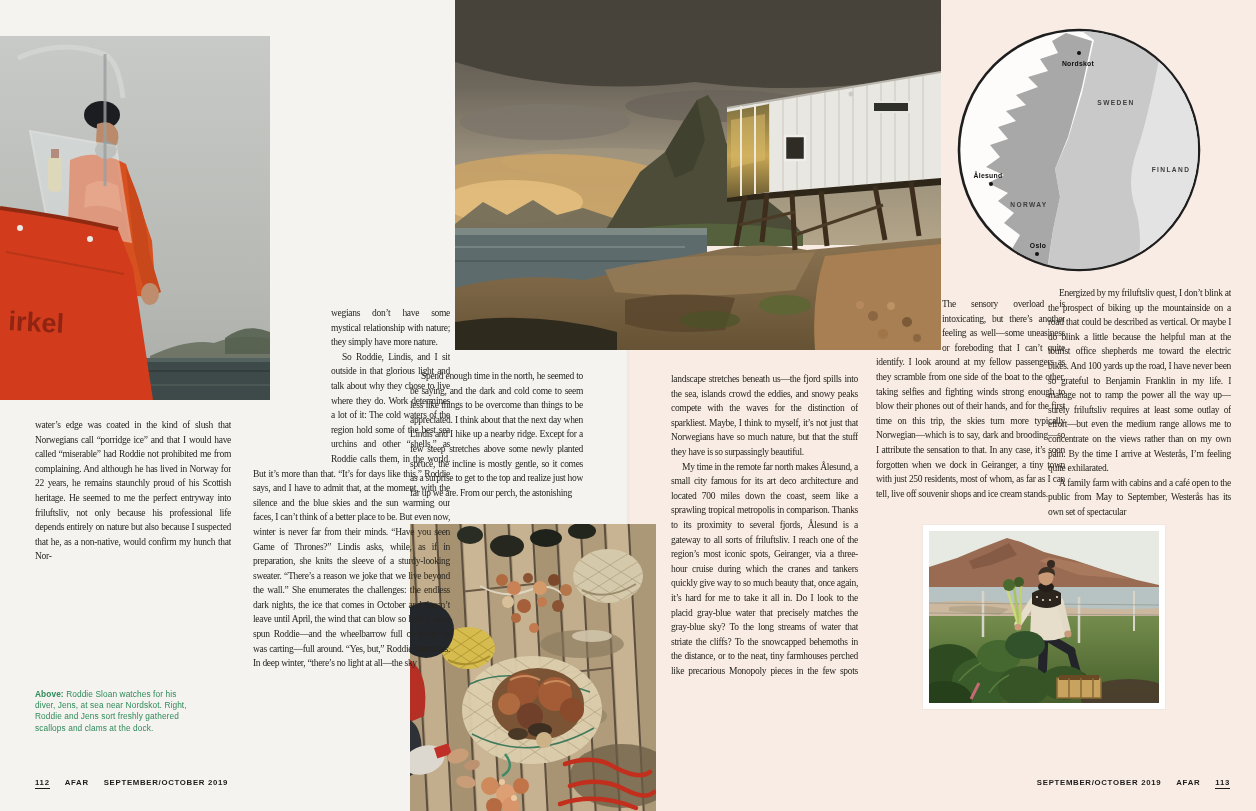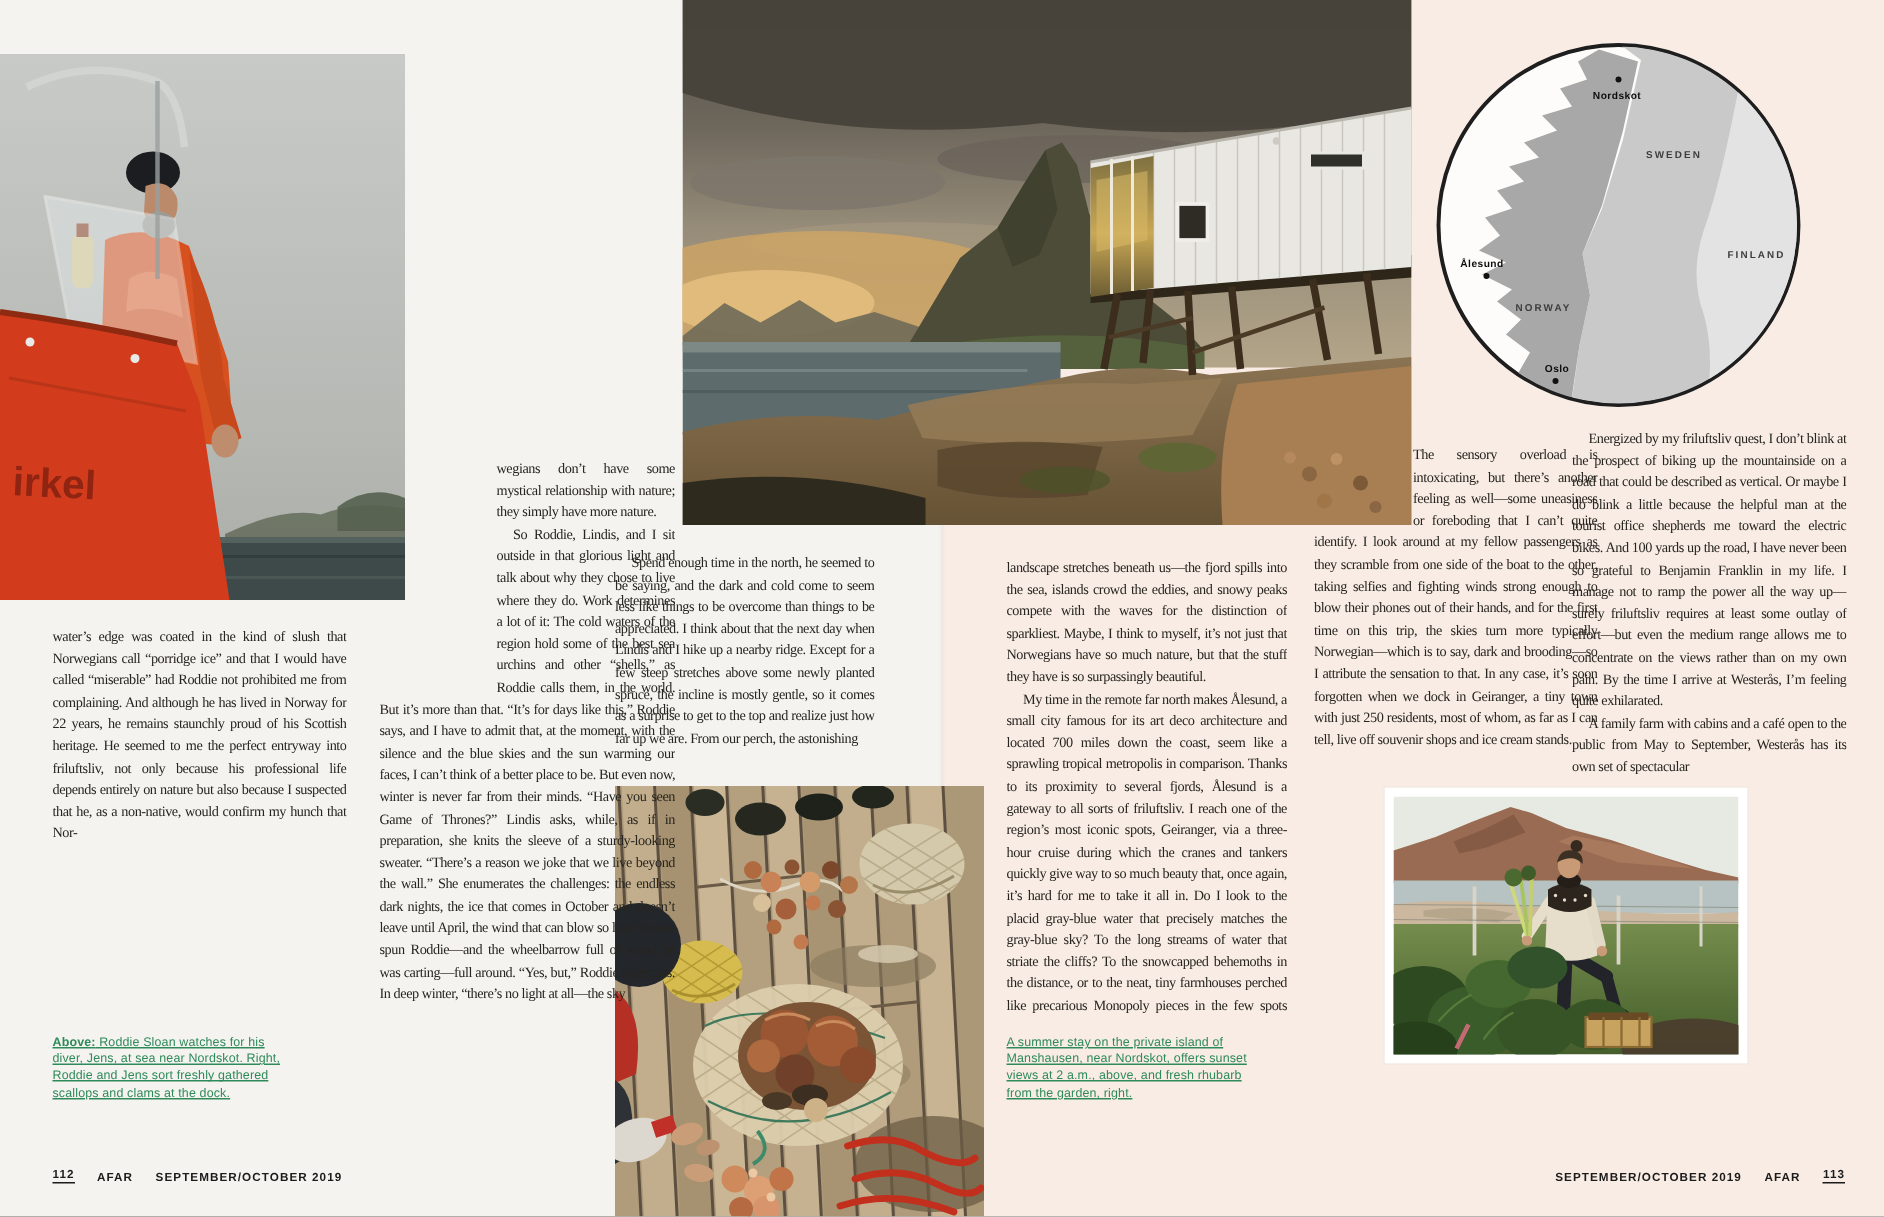--- a/index.html
+++ b/index.html
@@ -17,25 +17,25 @@
   .col p.ind{text-indent:11px;}
   .spacer{float:left;}
   .c2s{width:78px;height:148px;}
   .c5s{width:66px;height:57px;}
   .c1{left:35px;top:418px;width:196px;height:250px;}
   .c2{left:226px;top:306px;width:197px;height:364px;margin-left:27px;}
   .c3{left:410px;top:369px;width:173px;height:152px;}
   .c4{left:671px;top:372px;width:187px;height:306px;font-family:Liberation Serif, serif;}
   .c5{left:864px;top:297px;width:189px;height:226px;margin-left:12px;}
   .c6{left:1048px;top:286px;width:183px;height:332px;}
-  .caption{position:absolute;font-family:"Liberation Sans",sans-serif;font-size:8.3px;line-height:11.2px;color:#2f8a5a;letter-spacing:0.1px;text-decoration:underline;}
+  .caption{position:absolute;font-family:"Liberation Sans",sans-serif;font-size:8.3px;line-height:11.2px;color:#2f8a5a;letter-spacing:0.1px;}
   .cap-left{left:35px;top:689px;width:154px;}
   .cap-center{left:671px;top:689px;width:162px;}
   .cap-lead{font-weight:bold;}
-  .folio{position:absolute;top:778px;font-family:"Liberation Sans",sans-serif;font-size:7.8px;font-weight:bold;letter-spacing:0.7px;color:#1b1b1b;display:flex;gap:15px;align-items:flex-end;}
+  .folio{position:absolute;top:778px;font-family:"Liberation Sans",sans-serif;font-size:7.8px;font-weight:bold;letter-spacing:0.7px;color:#1b1b1b;display:flex;gap:15px;align-items:flex-start;}
   .folio .pn{border-bottom:1.5px solid #1b1b1b;padding-bottom:1px;}
   .folio-left{left:35px;}
   .folio-right{right:26px;}
   .mapc{font-family:"Liberation Sans",sans-serif;font-weight:bold;font-size:6.6px;letter-spacing:1.4px;fill:#3d3d3d;}
   .mapcity{font-family:"Liberation Sans",sans-serif;font-weight:bold;font-size:6.8px;letter-spacing:0.3px;fill:#0d0d0d;}
   .boatword{font-family:"Liberation Sans",sans-serif;font-weight:bold;}
 </style>
 </head>
 <body>
 
@@ -471,23 +471,20 @@
   </div>
 
   <div class="col c6">
     <p class="ind">Energized by my friluftsliv quest, I don’t blink at the prospect of biking up the mountainside on a road that could be described as vertical. Or maybe I do blink a little because the helpful man at the tourist office shepherds me toward the electric bikes. And 100 yards up the road, I have never been so grateful to Benjamin Franklin in my life. I manage not to ramp the power all the way up—surely friluftsliv requires at least some outlay of effort—but even the medium range allows me to concentrate on the views rather than on my own pain. By the time I arrive at Westerås, I’m feeling quite exhilarated.</p>
     <p class="ind">A family farm with cabins and a café open to the public from May to September, Westerås has its own set of spectacular</p>
   </div>
 
   <div class="caption cap-left">
     <span class="cap-lead">Above:</span><span> Roddie Sloan watches for his diver, Jens, at sea near Nordskot. Right, Roddie and Jens sort freshly gathered scallops and clams at the dock.</span>
   </div>
-  <div class="caption cap-center">
-    <span>A summer stay on the private island of Manshausen, near Nordskot, offers sunset views at 2 a.m., above, and fresh rhubarb from the garden, right.</span>
-  </div>
 
   <div class="folio folio-left">
     <span class="pn">112</span>
     <span>AFAR</span>
     <span>SEPTEMBER/OCTOBER 2019</span>
   </div>
   <div class="folio folio-right">
     <span>SEPTEMBER/OCTOBER 2019</span>
     <span>AFAR</span>
     <span class="pn">113</span>

